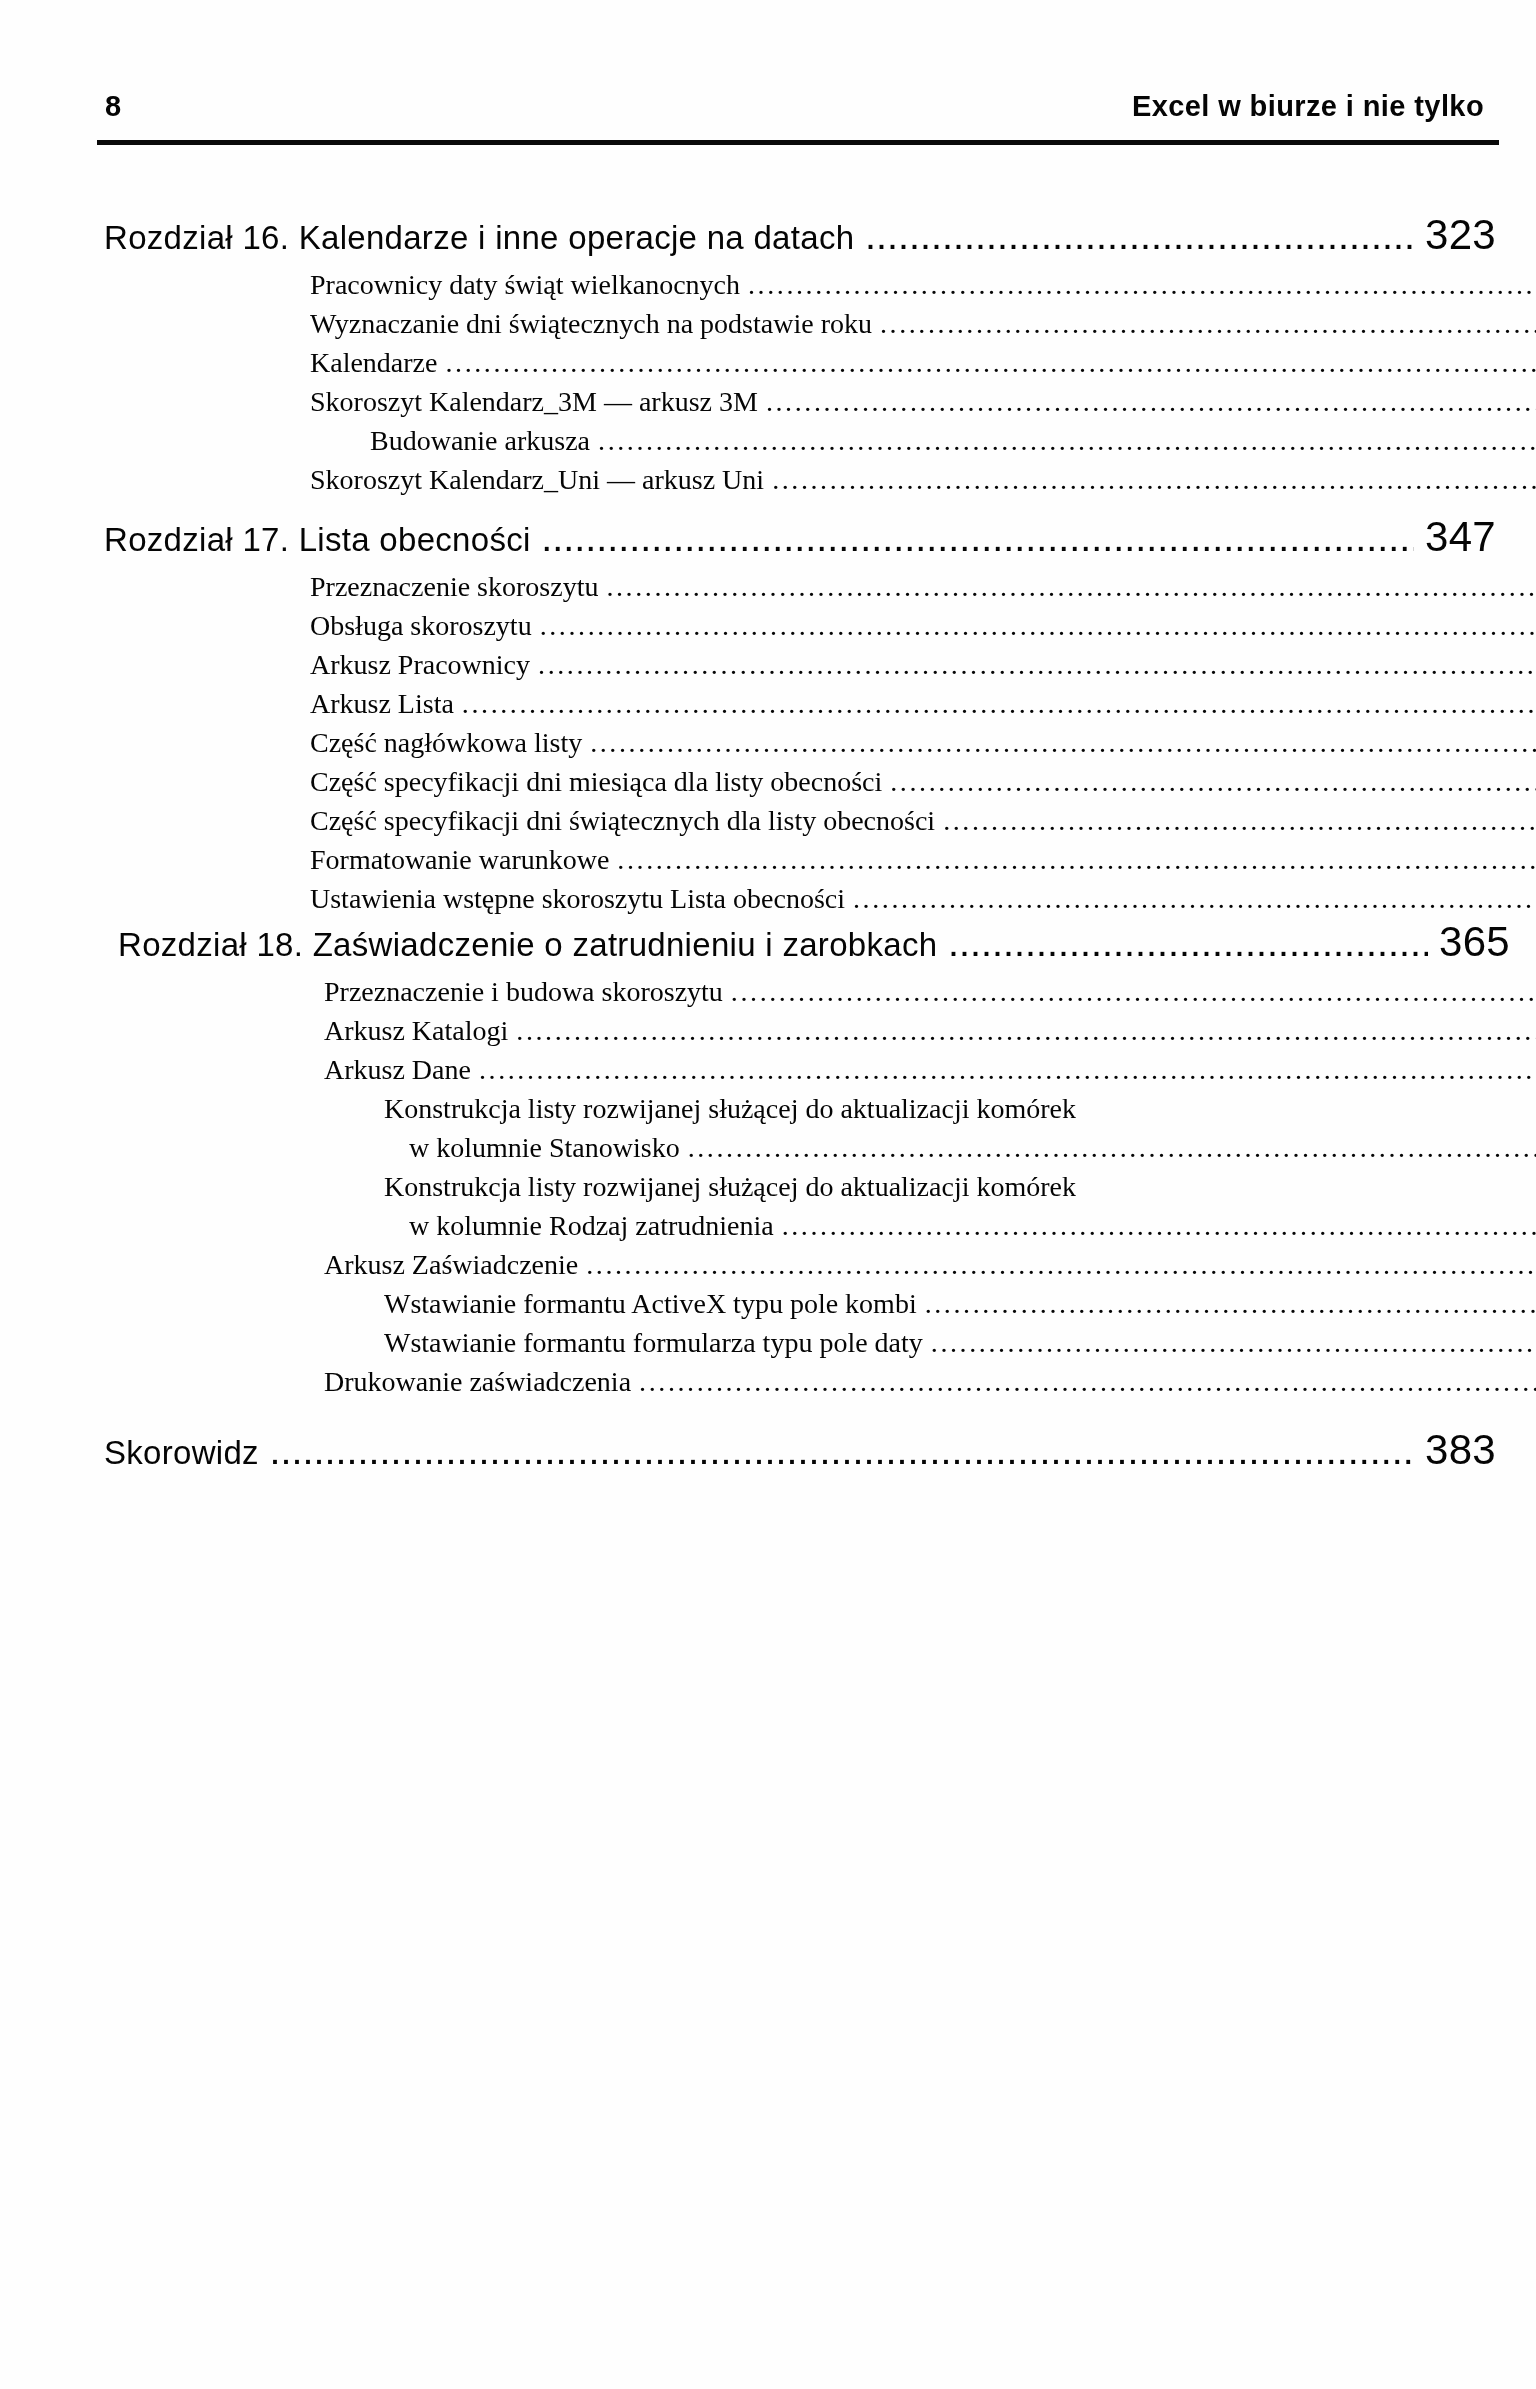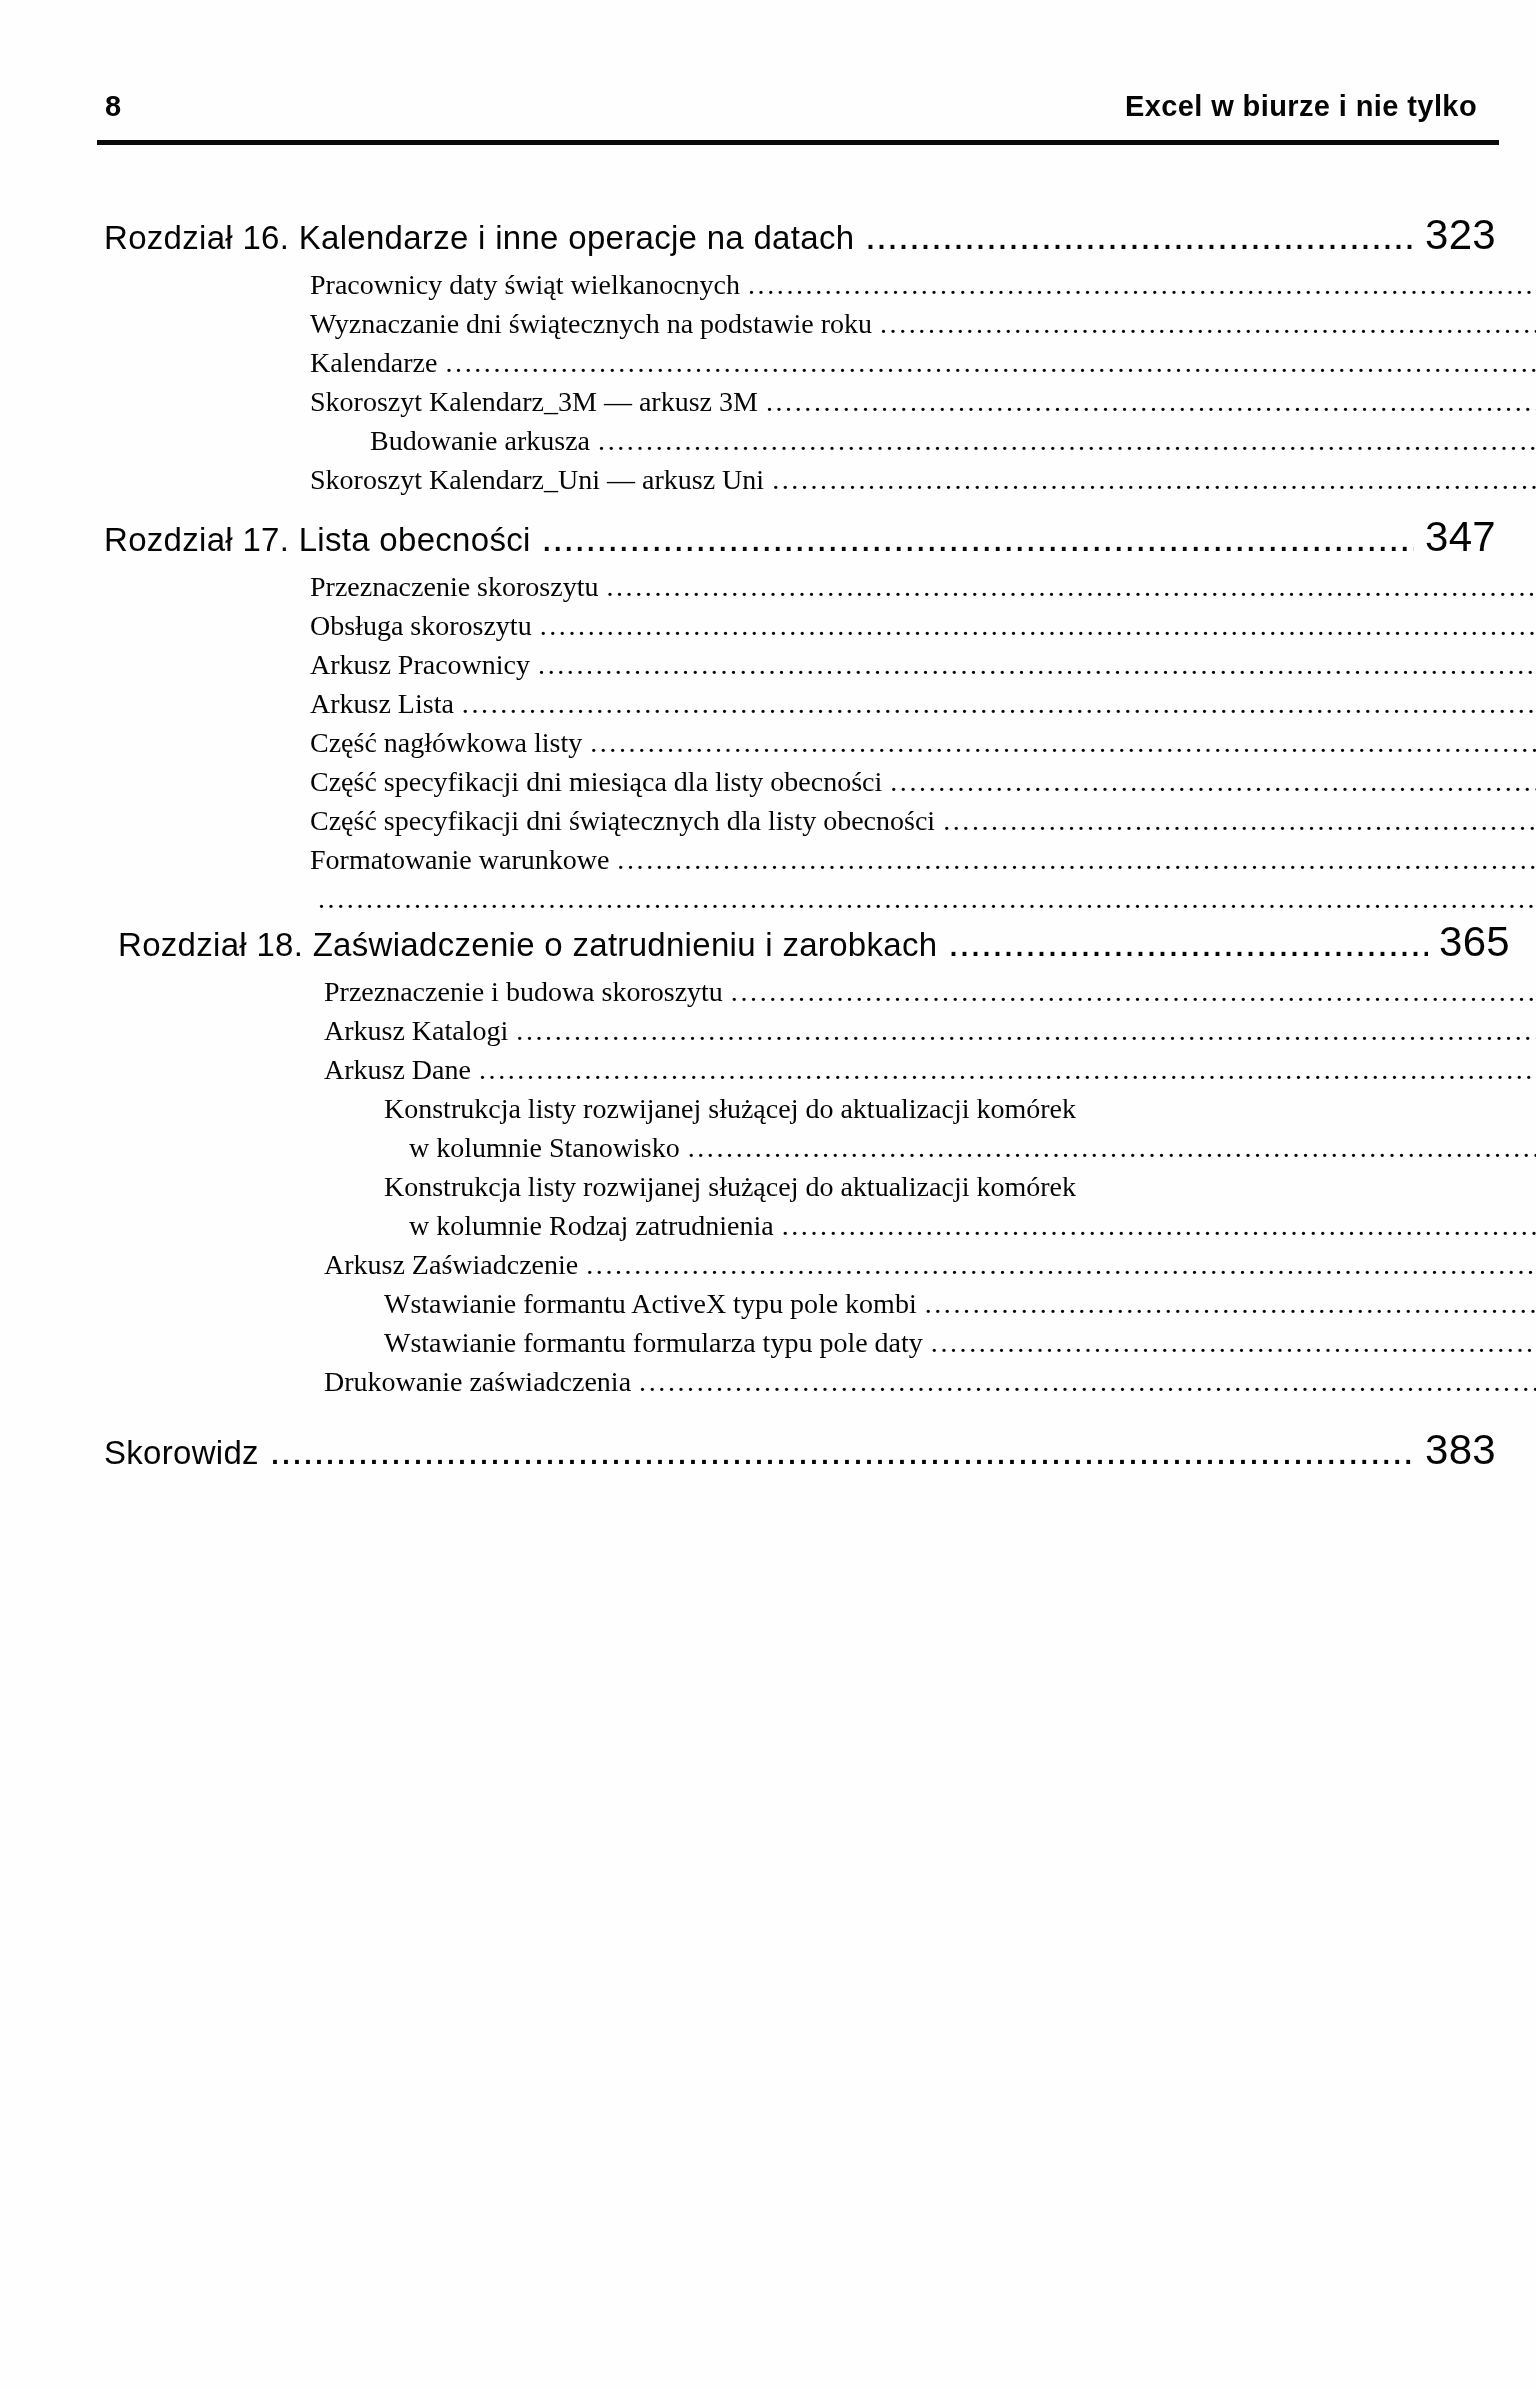--- a/index.html
+++ b/index.html
@@ -10,21 +10,21 @@
     color:#050505;
     font-family:"Liberation Serif", serif;
   }
   
   .hdr-num {
     position:absolute; left:105px; top:92px;
     font-family:"Liberation Sans", sans-serif;
     font-weight:700; font-size:29px; line-height:1;
   }
   .hdr-title {
-    position:absolute; right:59px; top:92px;
+    position:absolute; right:52px; top:92px;
     font-family:"Liberation Sans", sans-serif;
     font-weight:700; font-size:29px; line-height:1;
     letter-spacing:0.4px;
   }
   .hdr-rule {
     position:absolute; left:97px; right:37px; top:140px;
     height:5.3px; background:#0a0a0a;
   }
   
   .chapter, .index-block {
@@ -155,20 +155,21 @@
       <span class="t">Część specyfikacji dni świątecznych dla listy obecności</span>
       <span class="dots"></span>
 
     </div>
     <div class="row entry lvl1">
       <span class="t">Formatowanie warunkowe</span>
       <span class="dots"></span>
 
     </div>
     <div class="row entry lvl1">
+      <span class="t">Ustawienia wstępne skoroszytu Lista obecności</span>
       <span class="dots"></span>
 
     </div>
   </div>
 
   <div class="chapter c18">
     <div class="row heading">
       <span class="t">Rozdział 18. Zaświadczenie o zatrudnieniu i zarobkach</span>
       <span class="dots"></span>
       <span class="pg">365</span>

